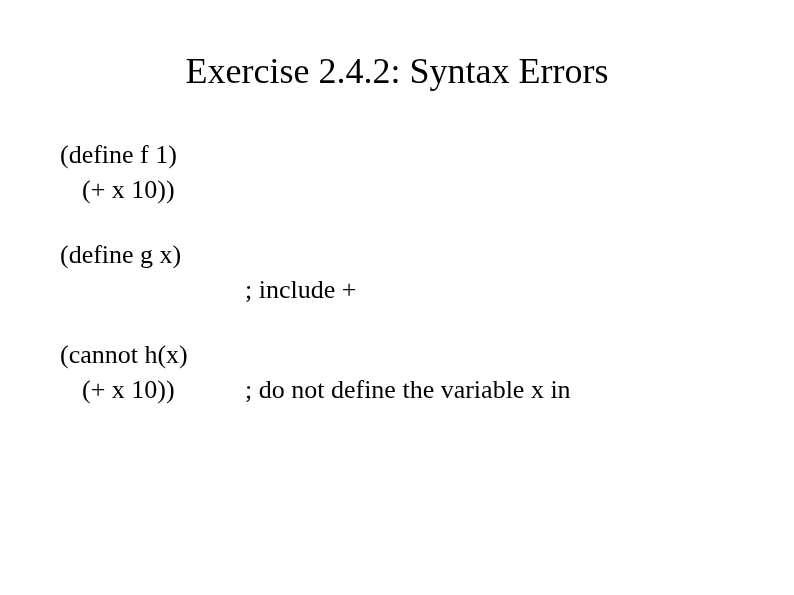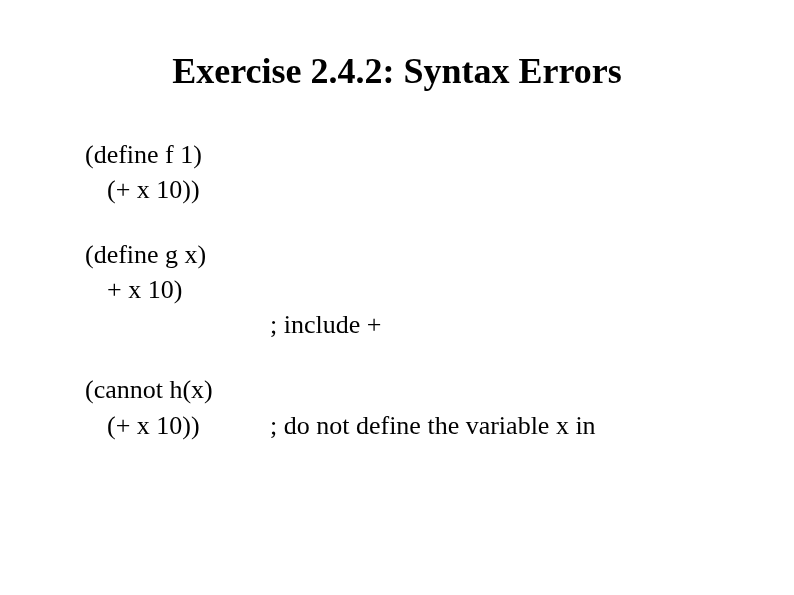--- a/index.html
+++ b/index.html
@@ -12,40 +12,39 @@
       height: 595px;
       background: #ffffff;
       font-family: 'Times New Roman', Times, serif;
       color: #000000;
       padding: 50px 60px 40px 60px;
     }
     .title {
       font-size: 36px;
       text-align: center;
       margin-bottom: 45px;
-      font-weight: bold;
+      font-weight: normal;
     }
     .content {
       font-size: 26px;
       line-height: 1.35;
     }
     .block {
       margin-bottom: 30px;
     }
     .block:last-child {
       margin-bottom: 0;
     }
     .row {
       display: flex;
       align-items: flex-start;
     }
     .code-col {
       width: 185px;
       flex-shrink: 0;
-      margin-left: 25px;
     }
     .indent {
       padding-left: 22px;
     }
     .comment-col {
       flex: 1;
     }
   </style>
 </head>
 <body>
@@ -63,21 +62,20 @@
       <div class="code-col indent">(+ x 10))</div>
     </div>
   </div>
 
   <div class="block">
     <div class="row">
       <div class="code-col">(define g x)</div>
       <div class="comment-col"></div>
     </div>
     <div class="row">
-      <div class="code-col indent">+ x 10)</div>
     </div>
     <div class="row">
       <div class="code-col"></div>
       <div class="comment-col">; include +</div>
     </div>
   </div>
 
   <div class="block">
     <div class="row">
       <div class="code-col">(cannot h(x)</div>

